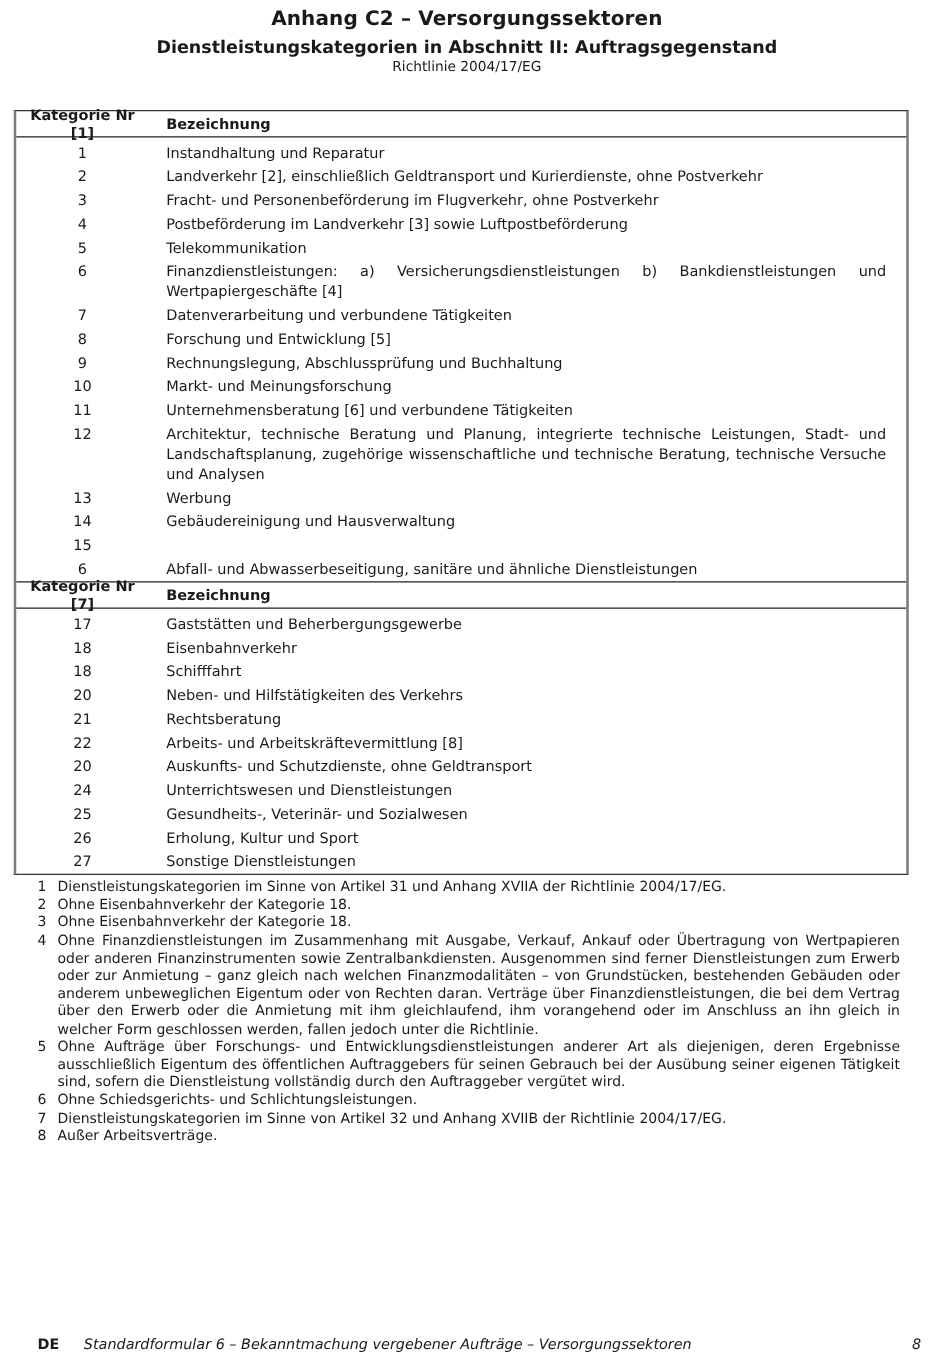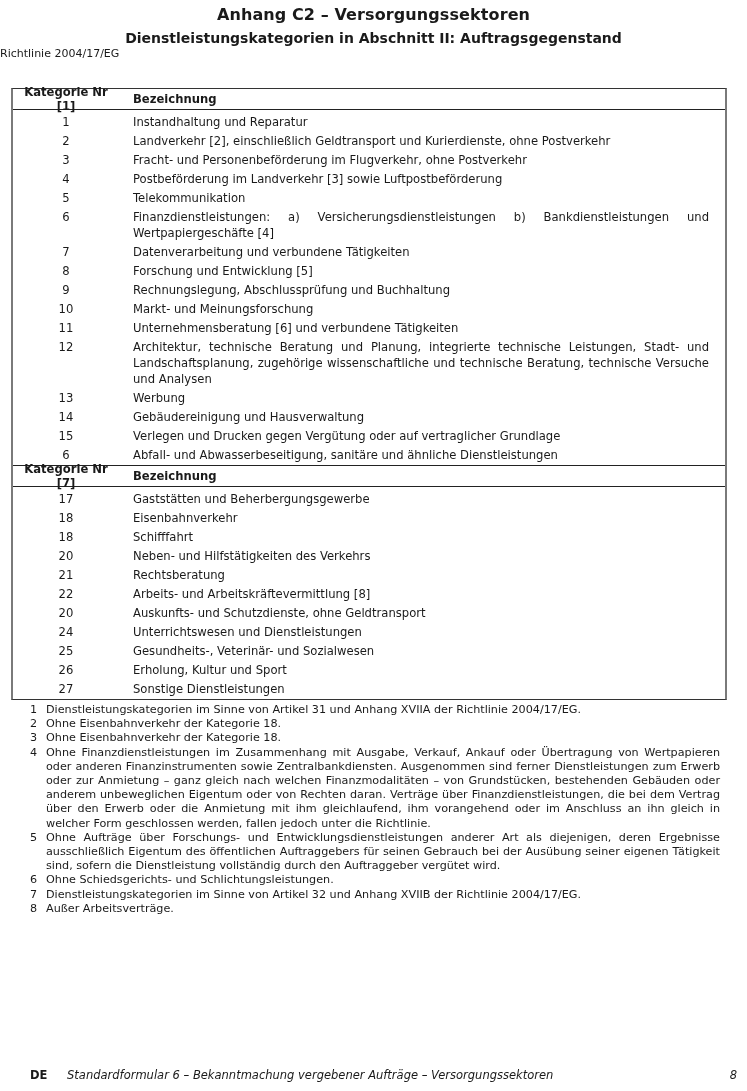--- a/index.html
+++ b/index.html
@@ -11,21 +11,21 @@
   .title {
     position: absolute; left: 0; width: 747px; top: 5px;
     text-align: center; font-size: 16px; font-weight: bold; letter-spacing: 0.1px;
   }
   .subtitle {
     position: absolute; left: 0; width: 747px; top: 30px;
     text-align: center; font-size: 14px; font-weight: bold;
   }
   .directive {
     position: absolute; left: 0; width: 747px; top: 47px;
-    font-size: 11px;
+    text-align: center; font-size: 11px;
   }
   .table {
     position: absolute; left: 11px; top: 88px; width: 712px;
     border-top: 1.5px solid #333; border-left: 2px solid #7a7a7a; border-right: 2px solid #7a7a7a;
     border-bottom: 1.5px solid #333;
     font-size: 11.6px;
   }
   .thead {
     display: flex; height: 20px; align-items: center;
     border-bottom: 1.5px solid #222; font-weight: bold;
@@ -116,21 +116,20 @@
       <div class="row">
         <div class="c-num">13</div>
         <div class="c-txt">Werbung</div>
       </div>
       <div class="row">
         <div class="c-num">14</div>
         <div class="c-txt">Gebäudereinigung und Hausverwaltung</div>
       </div>
       <div class="row">
         <div class="c-num">15</div>
-        <div class="c-txt">Verlegen und Drucken gegen Vergütung oder auf vertraglicher Grundlage</div>
       </div>
       <div class="row">
         <div class="c-num">6</div>
         <div class="c-txt">Abfall- und Abwasserbeseitigung, sanitäre und ähnliche Dienstleistungen</div>
       </div>
     </div>
 
   <div class="thead second">
     <div class="c-num">Kategorie Nr [7]</div>
     <div class="c-txt">Bezeichnung</div>

